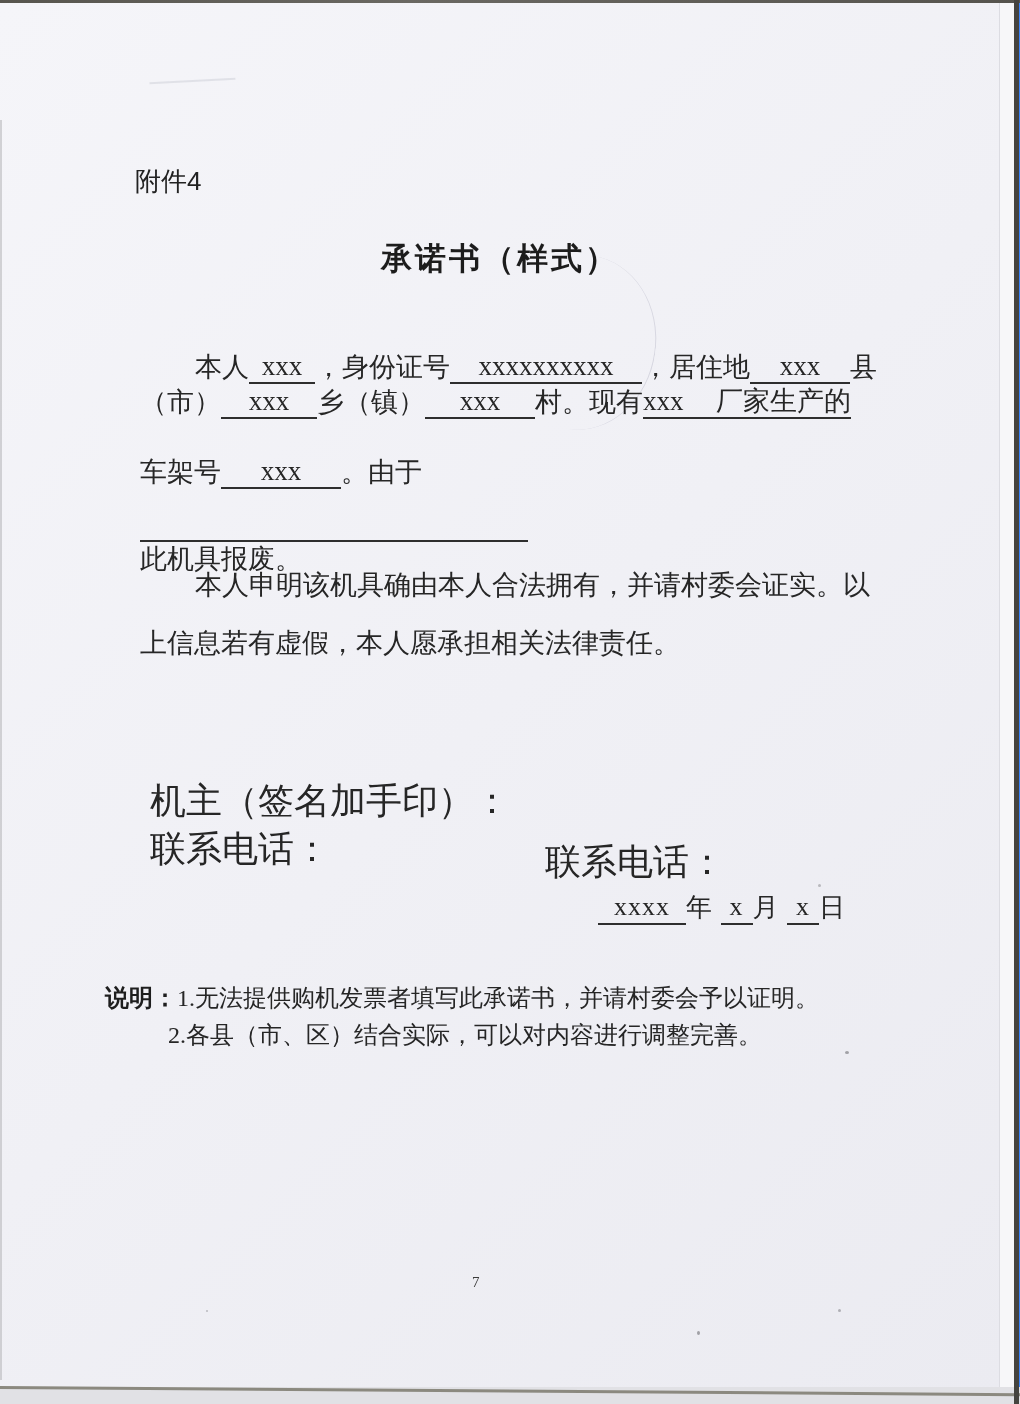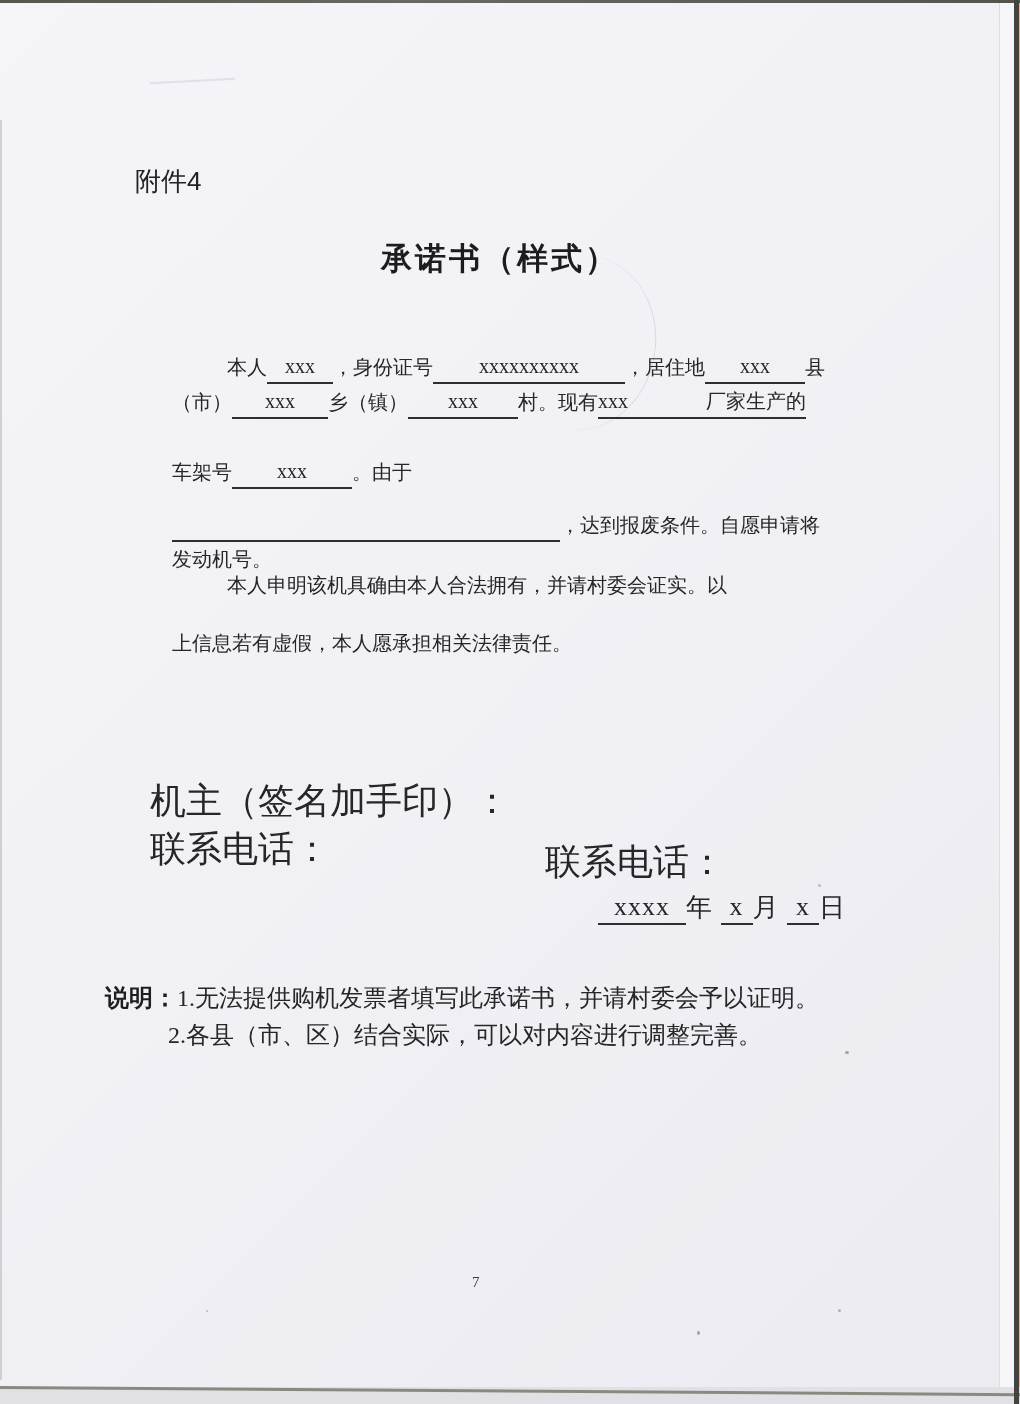--- a/index.html
+++ b/index.html
@@ -1,31 +1,31 @@
 <!DOCTYPE html>
 <html><head>
 <meta charset="utf-8">
 <style>
   html,body{margin:0;padding:0;}
   body{background:#d8d8dc;font-family:"Liberation Serif","DejaVu Serif",serif;}
-  .stage{position:relative;width:1020px;height:1404px;overflow:hidden;background:#fca5a5;margin:0 auto;}
+  .stage{position:relative;width:1020px;height:1404px;overflow:hidden;background:#3b82f6;margin:0 auto;}
   .paper{position:absolute;left:0;top:3px;width:1014px;height:1384px;
          background:linear-gradient(135deg,#f5f5f9 0%,#f0f0f5 50%,#ebebf1 100%);}
   .right-strip{position:absolute;left:999px;top:3px;width:15px;height:1384px;background:#f7f7f9;border-left:1px solid #dcdce2;}
   .right-dark{position:absolute;left:1014px;top:0;width:5px;height:1404px;background:#45433e;}
   .top-edge{position:absolute;left:0;top:0;width:1020px;height:3px;background:linear-gradient(90deg,#57554e,#6a6862 40%,#55534d);}
   .bottom-strip{position:absolute;left:0;top:1387px;width:1020px;height:17px;background:#e1e1e5;}
   .bottom-edge{position:absolute;left:-4px;top:1386px;width:1030px;height:3px;background:#8b897f;transform:rotate(0.4deg);transform-origin:left center;}
   .left-edge{position:absolute;left:0;top:120px;width:2px;height:1260px;background:#b9b9bd;opacity:.6;}
 
   .txt{position:absolute;color:#262626;}
   .attach{left:135px;top:164px;font-size:26px;font-family:"Liberation Sans","DejaVu Sans",sans-serif;color:#222;}
   .title{left:0;top:238px;width:1000px;text-align:center;font-size:31px;font-weight:bold;letter-spacing:3px;color:#1c1c1c;}
 
-  .bline{position:absolute;left:140px;width:745px;font-size:20px;line-height:34px;white-space:nowrap;color:#262626;margin-left:32px;}
+  .bline{position:absolute;left:140px;width:745px;font-size:27px;line-height:34px;white-space:nowrap;color:#262626;}
   .indent{padding-left:55px;}
   .blank{display:inline-block;border-bottom:2px solid #2e2e2e;text-align:center;vertical-align:bottom;line-height:32px;}
   .ugroup{display:inline-flex;justify-content:space-between;border-bottom:2px solid #2e2e2e;vertical-align:bottom;line-height:32px;}
   .sig{font-size:36px;}
   .dateline{font-size:26px;letter-spacing:1px;}
   .notes{font-size:24px;line-height:30px;white-space:nowrap;}
   .notes-label{font-family:"Liberation Sans","DejaVu Sans",sans-serif;font-weight:bold;color:#1e1e1e;}
   .pagenum{left:472px;top:1274px;font-size:15px;color:#3a3a3a;letter-spacing:2px;}
 
   .crease1{position:absolute;left:150px;top:80px;width:86px;height:20px;border-top:2px solid #9aa0ae;opacity:.22;transform:rotate(-3deg);}
@@ -56,25 +56,25 @@
         <span>厂家生产的</span>
       </span>
   </div>
 
 
   <div class="bline" style="top:455px;">
     <span>车架号</span><span class="blank" style="width:120px;">xxx</span><span>。由于</span>
   </div>
 
   <div class="bline" style="top:508px;">
-    <span class="blank" style="width:388px;"></span><span>，达到报废条件。自愿申请将</span>
+    <span class="blank" style="width:388px;"></span>
   </div>
 
   <div class="bline" style="top:542px;">
-    <span>发动机号。</span>
+    <span>此机具报废。</span>
   </div>
 
   <div class="bline indent" style="top:568px;">本人申明该机具确由本人合法拥有，并请村委会证实。以</div>
   <div class="bline" style="top:626px;">上信息若有虚假，本人愿承担相关法律责任。</div>
 
   <div class="txt sig" style="left:150px;top:777px;">机主（签名加手印）：</div>
   <div class="txt sig" style="left:150px;top:825px;">联系电话：</div>
   <div class="txt sig" style="left:545px;top:838px;">联系电话：</div>
 
   <div class="txt dateline" style="left:598px;top:890px;">

